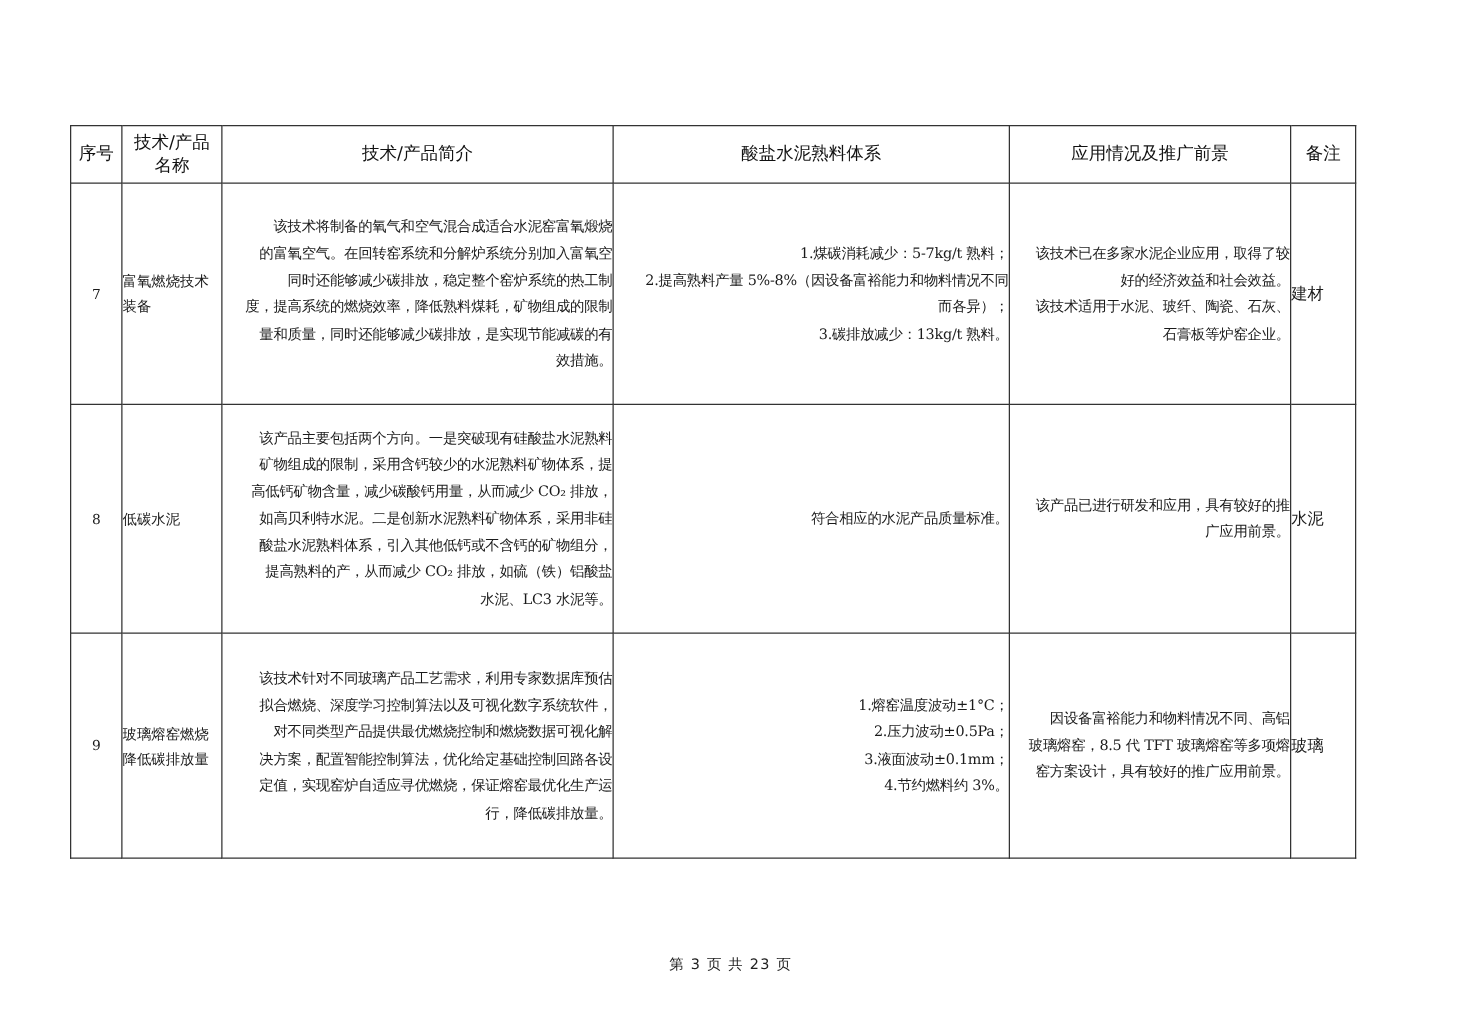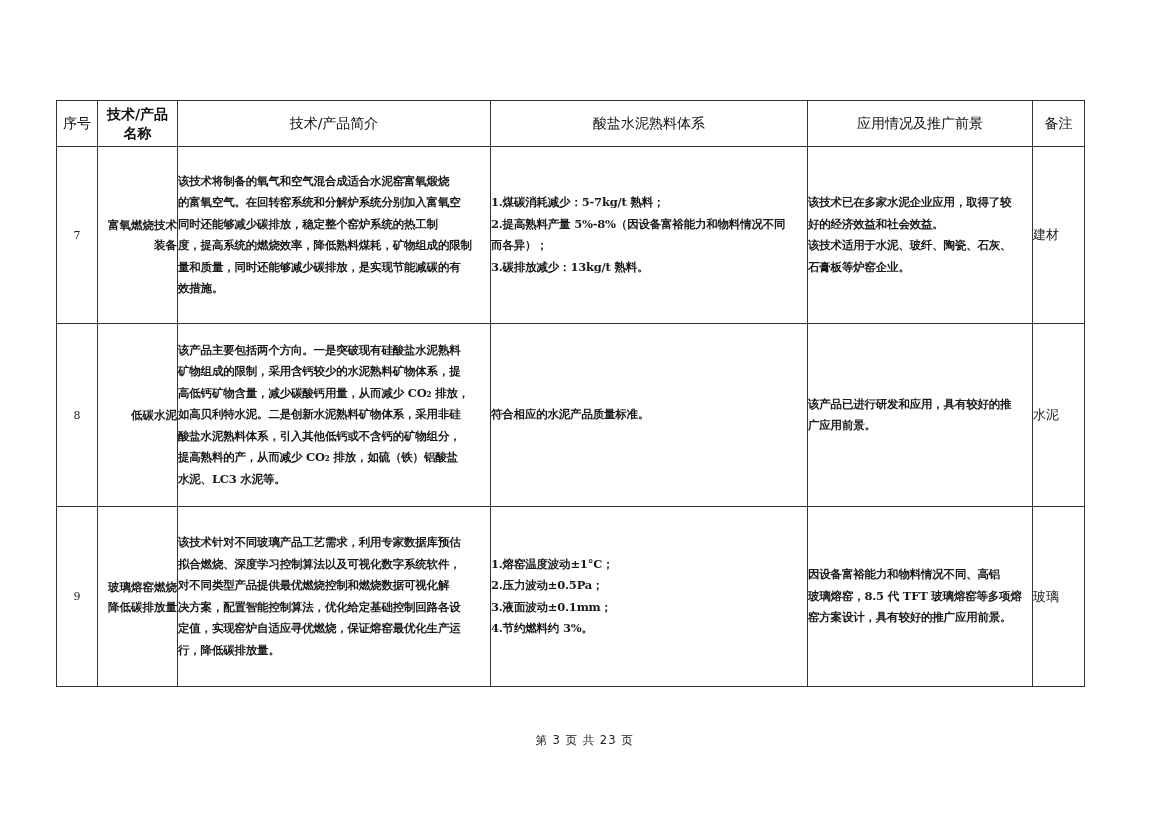--- a/index.html
+++ b/index.html
@@ -3,26 +3,26 @@
 <meta charset="utf-8">
 <style>
   html, body { margin: 0; padding: 0; background: #ffffff; }
   body { width: 1169px; height: 826px; position: relative; overflow: hidden;
          font-family: "DejaVu Serif", "Liberation Serif", serif; color: #1a1a1a; }
   table.main { position: absolute; left: 56px; top: 100px; border-collapse: collapse; table-layout: fixed; }
   table.main td, table.main th { border: 1px solid #333; padding: 0; vertical-align: middle; }
   table.main th { font-family: "DejaVu Sans", "Liberation Sans", sans-serif; font-weight: normal;
                   font-size: 14px; text-align: center; line-height: 19px; color: #111; }
   .c-num { font-size: 11px; text-align: center; }
-  .c-name { font-size: 11.5px; text-align: right; line-height: 20px; }
-  .c-desc, .c-ind, .c-app { font-size: 11.5px; line-height: 21.5px; text-align: left; padding-left: 1px; letter-spacing: -0.2px; }
+  .c-name { font-size: 11.5px; text-align: left; line-height: 20px; }
+  .c-desc, .c-ind, .c-app { font-size: 11.5px; line-height: 21.5px; text-align: right; padding-left: 1px; letter-spacing: -0.2px; }
   .c-app { padding-left: 2px; }
   .c-note { font-size: 13px; text-align: left; }
-  .line { display: block; white-space: nowrap; overflow: hidden; font-weight: bold; }
-  .footer { position: absolute; top: 733px; left: 0; width: 1169px; text-align: center;
+  .line { display: block; white-space: nowrap; overflow: hidden; }
+  .footer { position: absolute; top: 764px; left: 0; width: 1169px; text-align: center;
             font-size: 11.5px; letter-spacing: 1px; color: #222; }
   .footer .num { font-family: "DejaVu Sans", "Liberation Sans", sans-serif; }
 </style>
 </head>
 <body>
 
 <table class="main">
   <colgroup>
     <col style="width:41px">
     <col style="width:80px">

